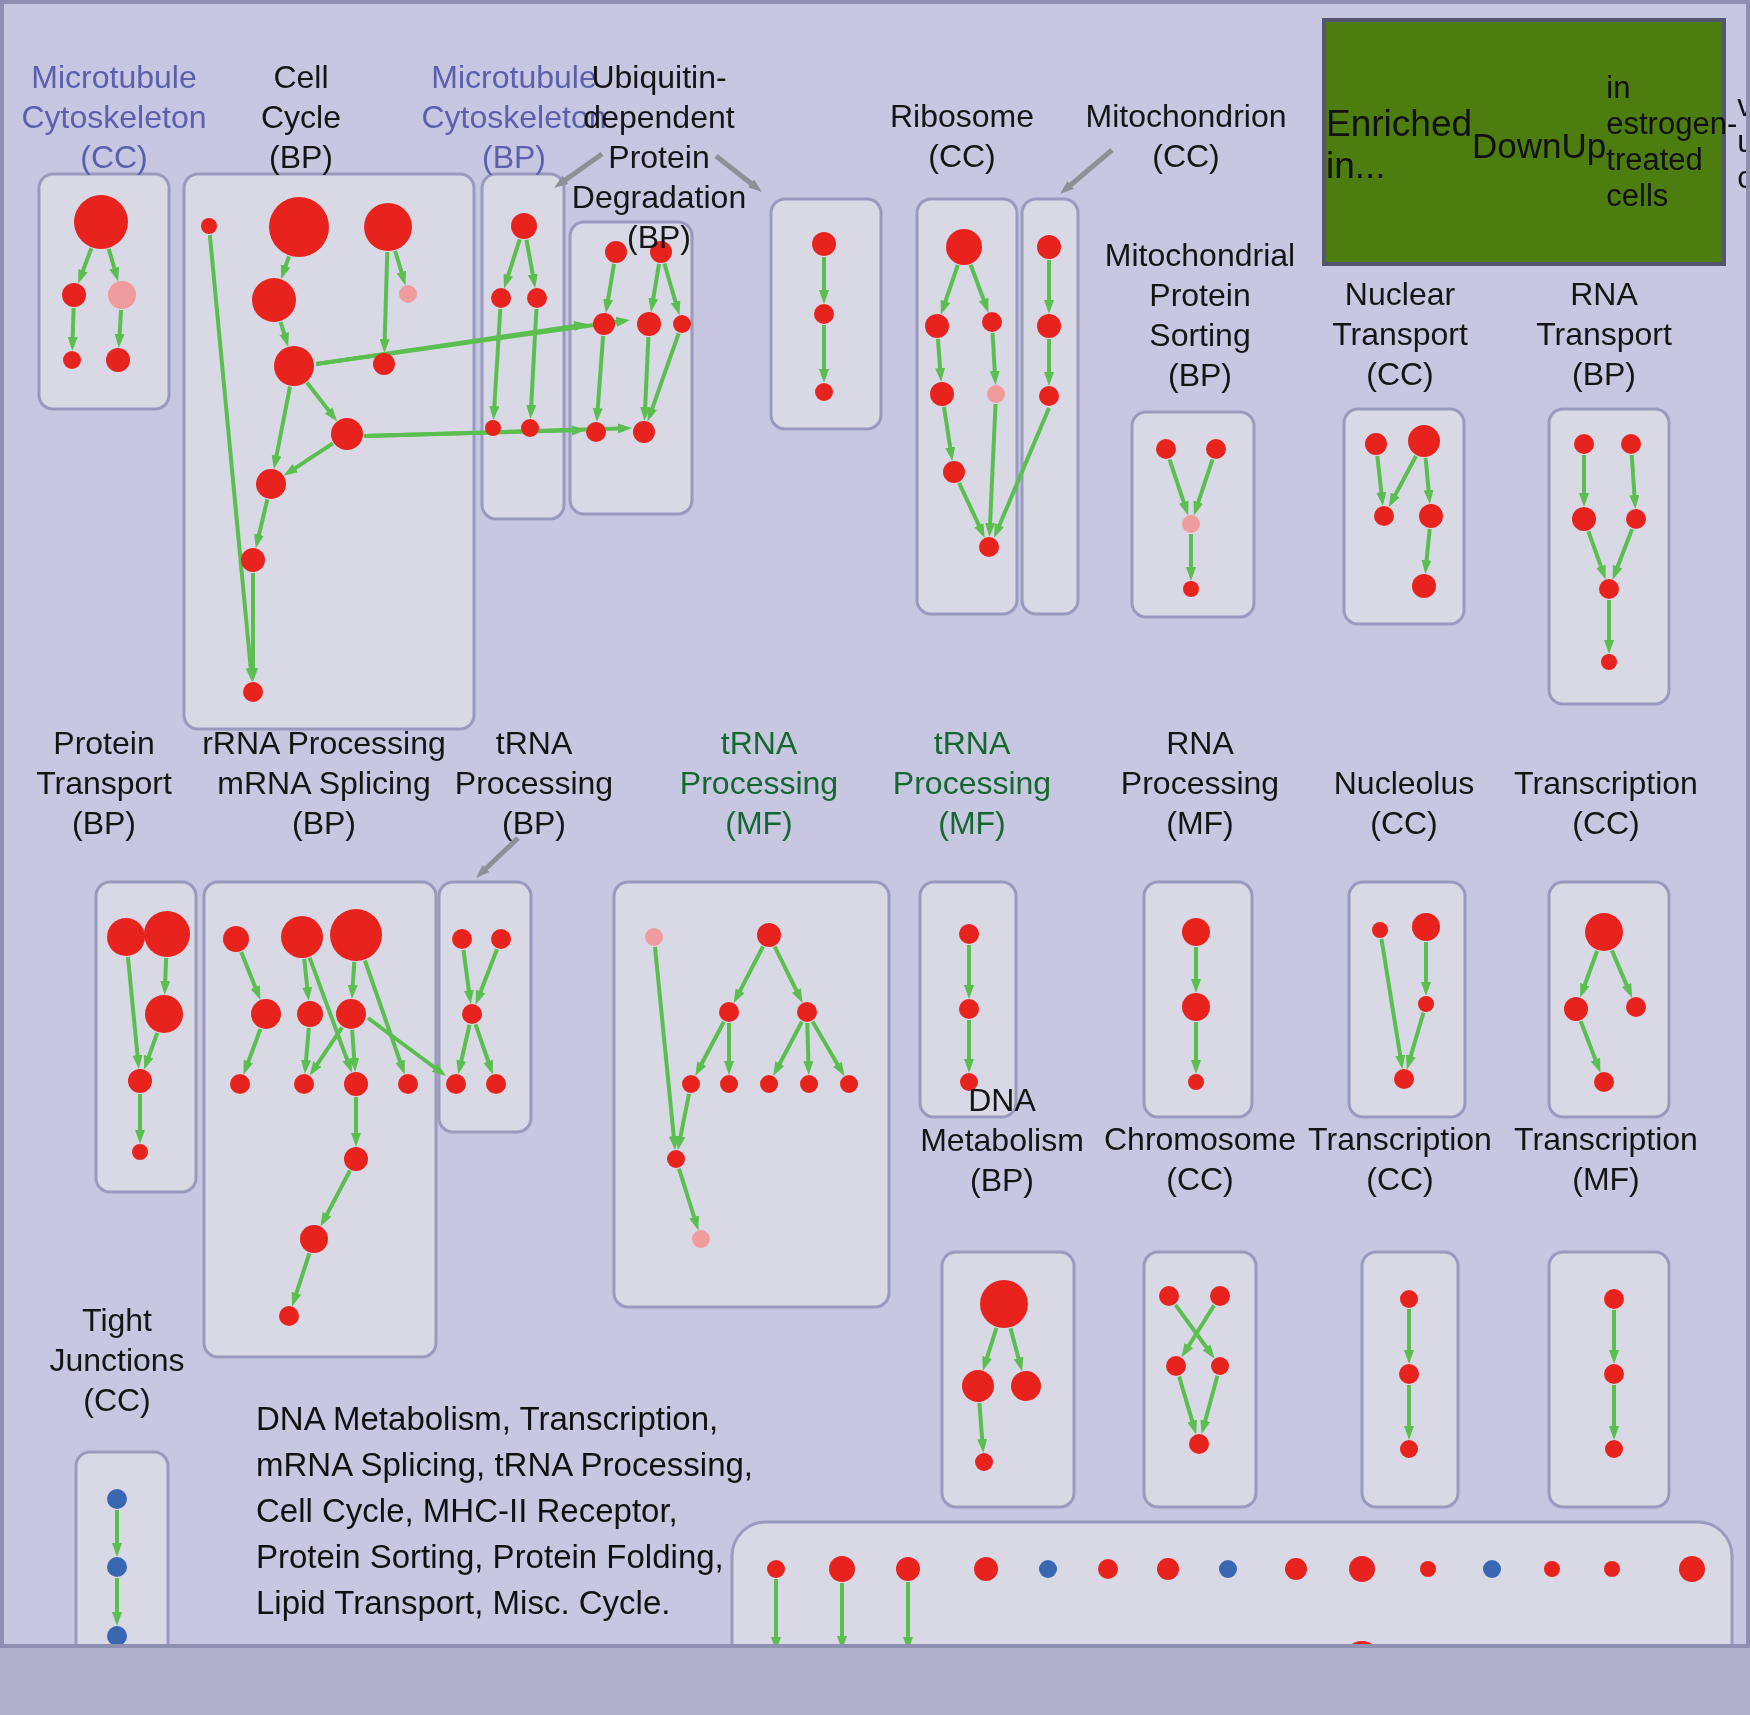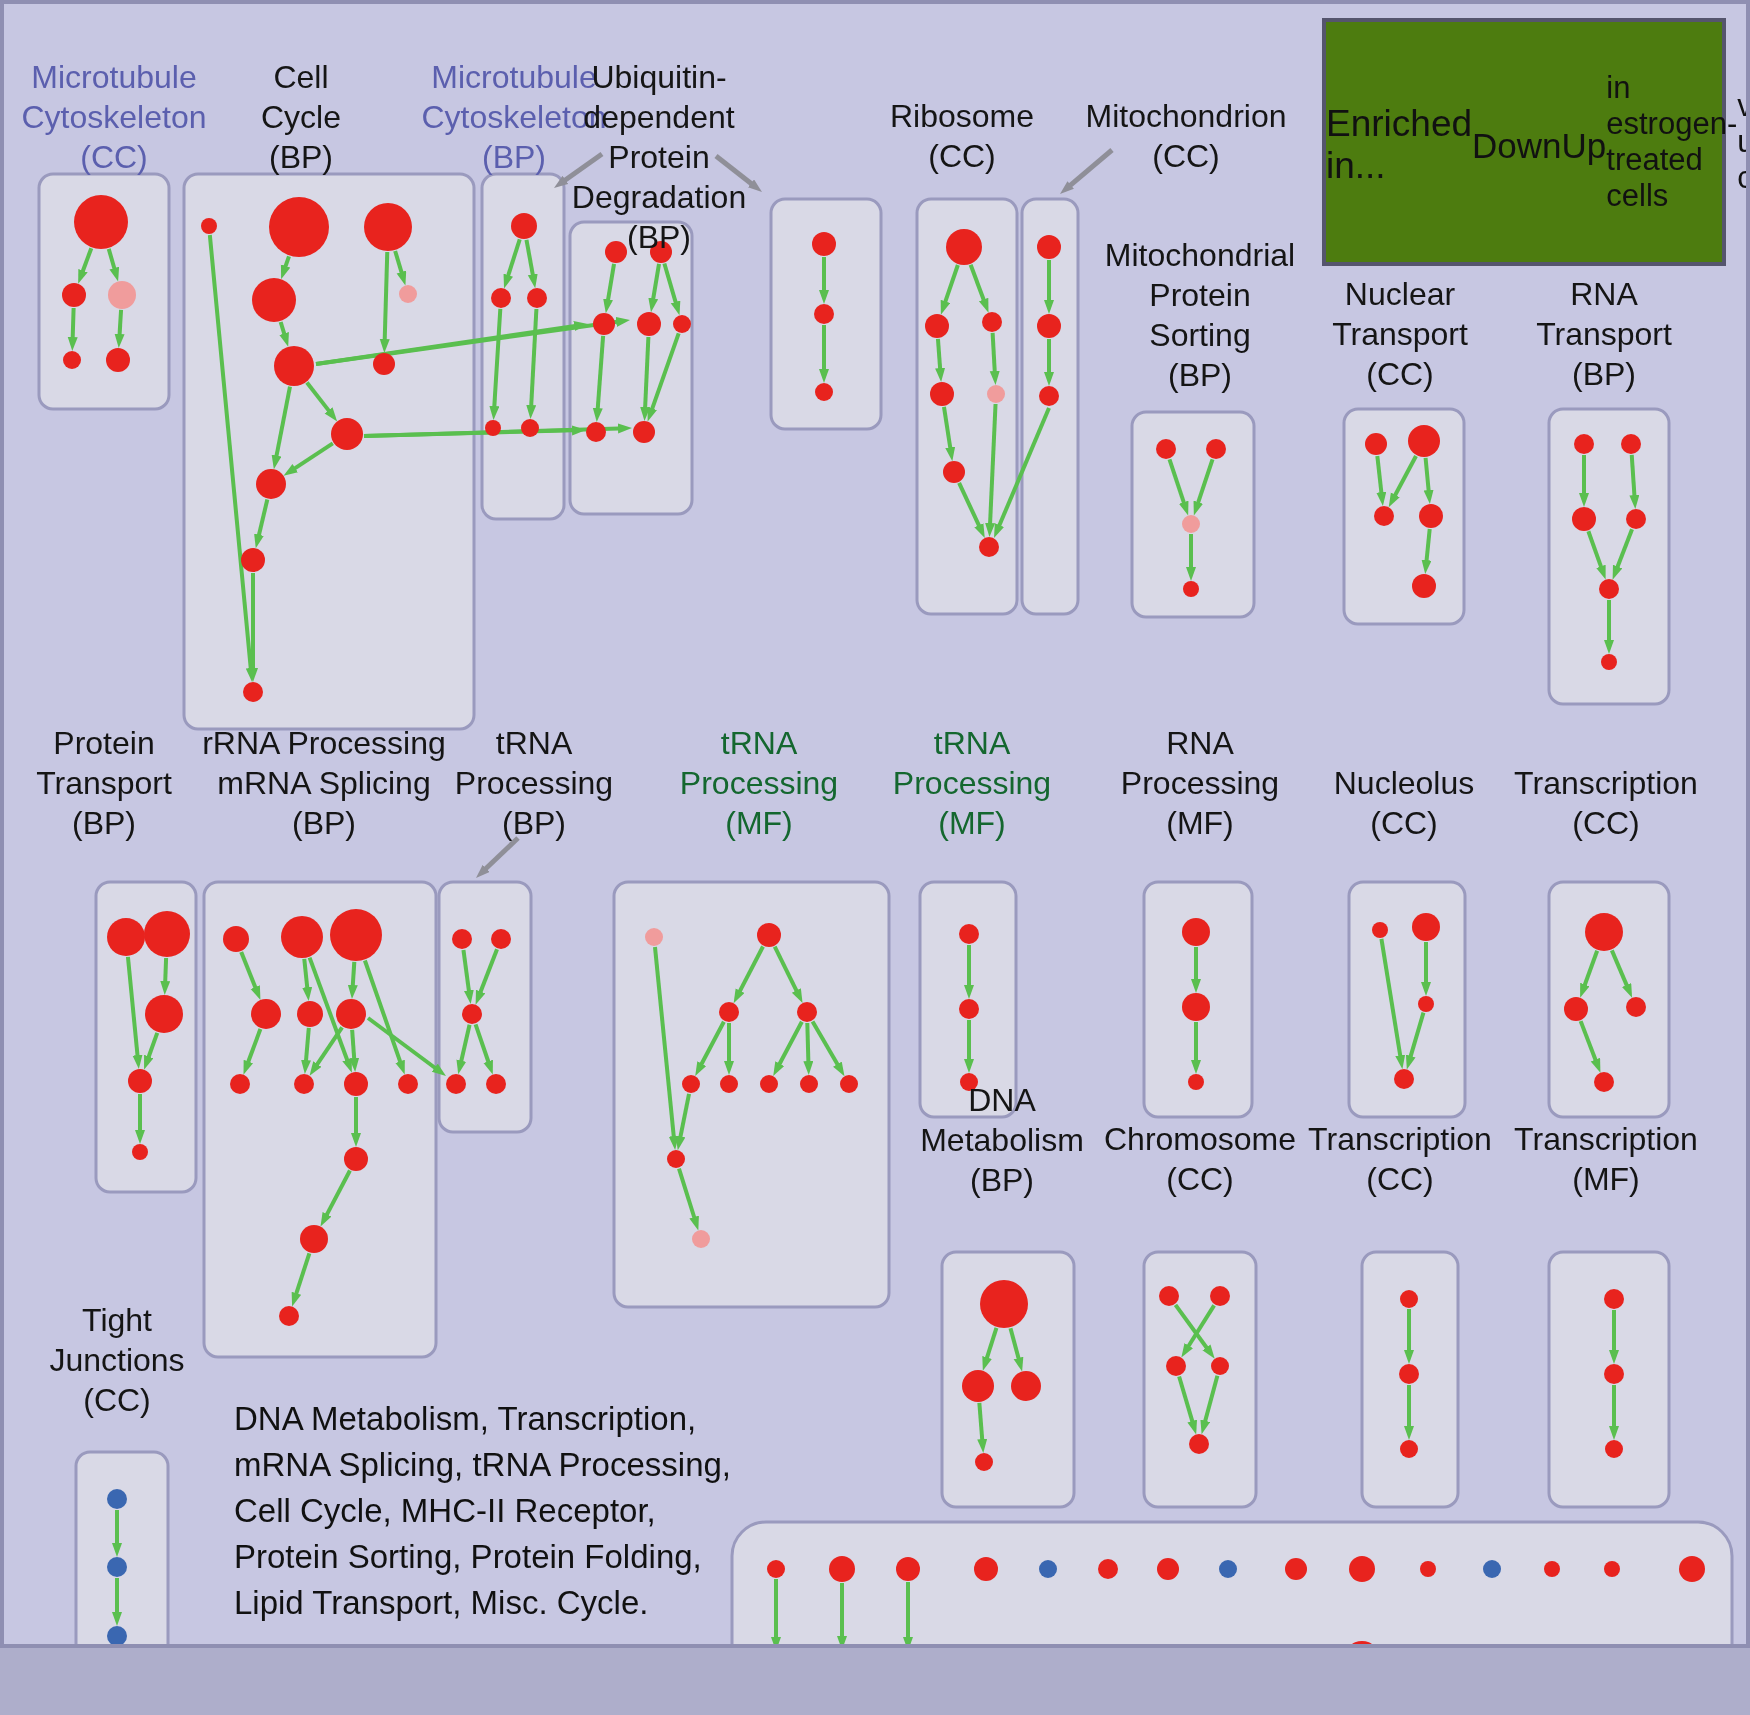--- a/index.html
+++ b/index.html
@@ -17,21 +17,21 @@
     display:flex;flex-direction:row;align-items:center;color:#111;
   }
   .legend-title{font-size:37px;margin-top:6px;}
   .gradient-bar{
     width:224px;height:42px;margin-top:6px;border-radius:2px;
     background:linear-gradient(90deg,#1d50c8 0%,#3c66d2 14%,#9ab4e8 34%,#ffffff 47%,#ffffff 53%,#f2aaaa 68%,#e84040 86%,#e8231e 100%);
   }
   .du-row{width:262px;display:flex;justify-content:flex-start;font-size:35px;margin-top:8px;}
   .legend-sub{font-size:31px;margin-top:0;}
   .misc-text{
-    position:absolute;left:230px;top:1392px;font-size:33px;line-height:46px;color:#111;
+    position:absolute;left:252px;top:1392px;font-size:33px;line-height:46px;color:#111;
   }
 </style>
 </head>
 <body>
 
 <div class="stage">
   <svg width="1750" height="1715" viewBox="0 0 1750 1715">
       <defs>
         <marker id="arrow-green" markerWidth="16" markerHeight="12" refX="1" refY="5" orient="auto" markerUnits="userSpaceOnUse">
           <path d="M0,0 L14,5 L0,10 Z" fill="#5abf4f"></path>

